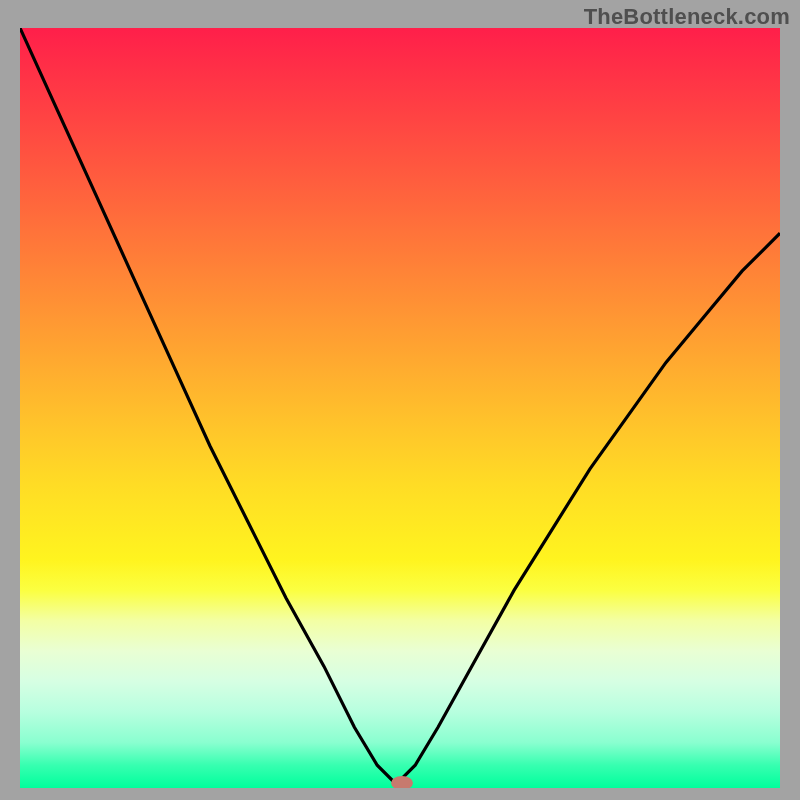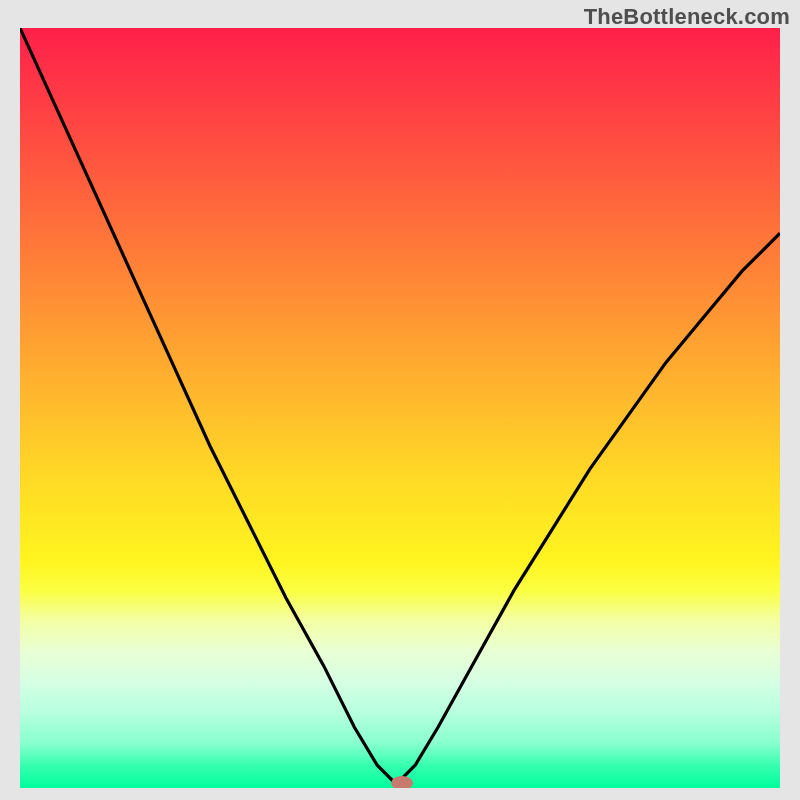--- a/index.html
+++ b/index.html
@@ -8,21 +8,21 @@
     width: 800px;
     height: 800px;
     overflow: hidden;
     background: #000;
     font-family: Arial, Helvetica, sans-serif;
   }
   .frame {
     position: relative;
     width: 800px;
     height: 800px;
-    background: #e5e5e5;
+    background: #a3a3a3;
   }
   .watermark {
     position: absolute;
     top: 4px;
     right: 10px;
     color: #4f4f4f;
     font-size: 22px;
     font-weight: 600;
     letter-spacing: 0.2px;
     z-index: 5;

